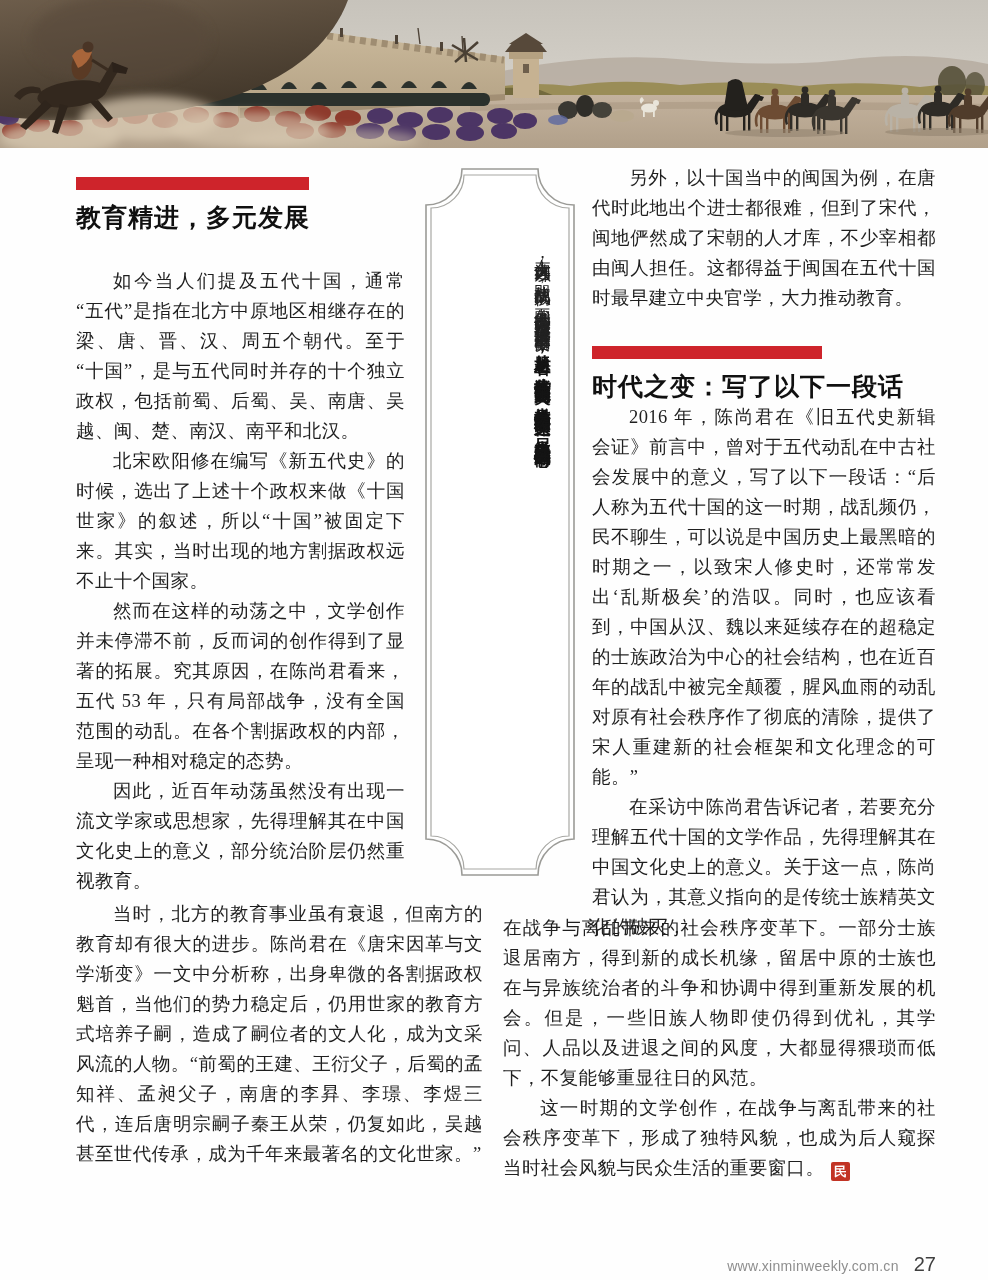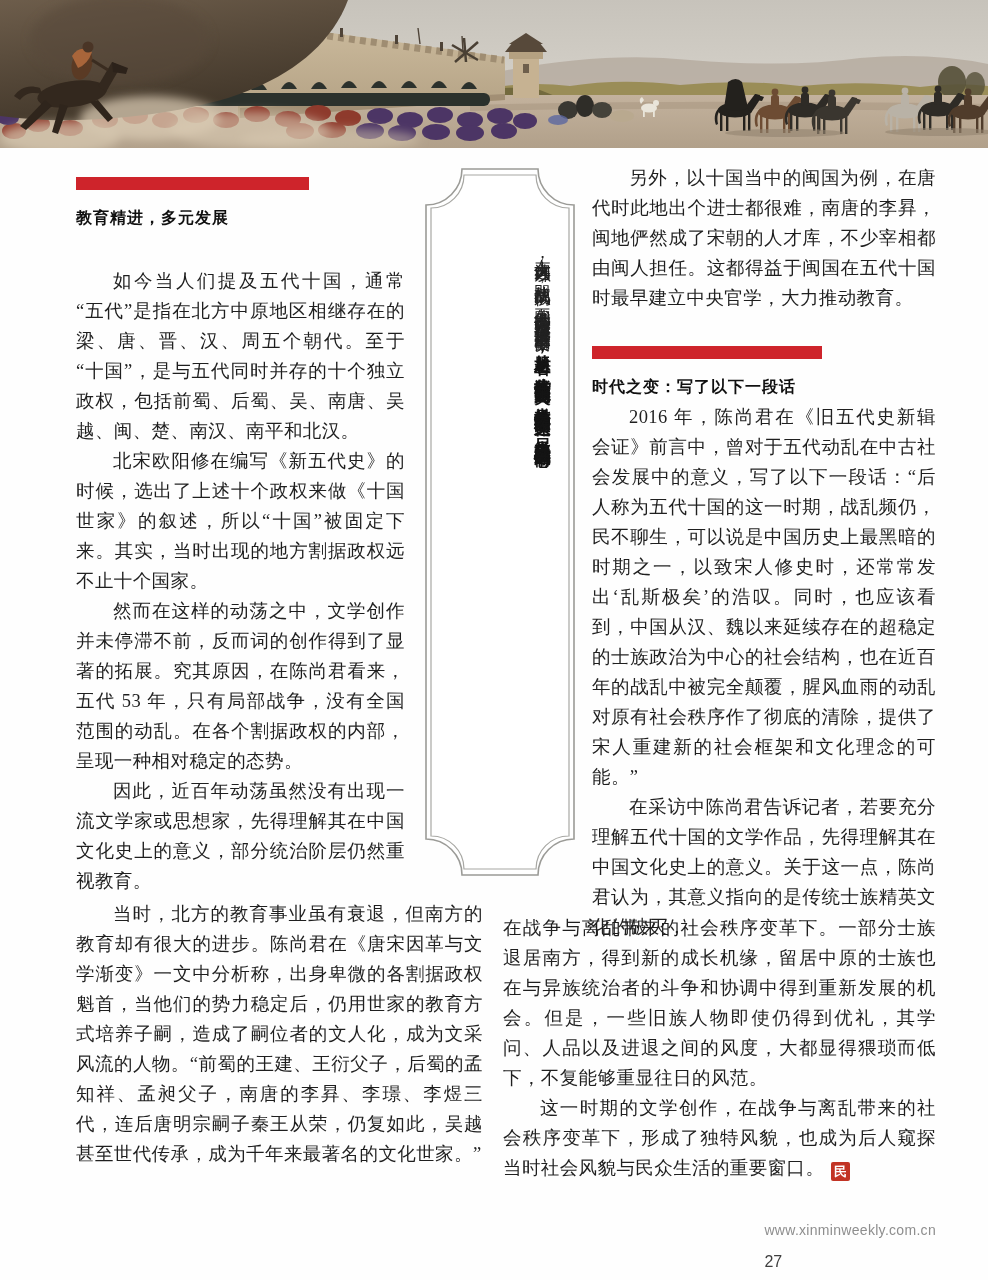--- a/index.html
+++ b/index.html
@@ -7,21 +7,21 @@
     position:relative;width:988px;height:1280px;margin:0 auto;
     background:#fefefe;overflow:hidden;
     font-family:"Liberation Serif","DejaVu Serif",serif;
     color:#1f1f1f;
   }
   
   .hero{position:absolute;left:0;top:0;width:988px;height:148px;display:block;}
   
   .redbar{height:13px;background:#ce242b;}
   .col-heading{
-    font-size:16px;font-weight:bold;color:#101010;letter-spacing:1px;
+    font-size:25px;font-weight:bold;color:#101010;letter-spacing:1px;
     margin:13px 0 0 0;line-height:30px;
   }
   
   .textblock{position:absolute;font-size:18.5px;line-height:30px;letter-spacing:.4px;
     text-align:justify;color:#1f1f1f;}
   .textblock p{margin:0;text-indent:2em;}
   .textblock p.noindent{text-indent:0;}
   
   .quotebox{position:absolute;left:425px;top:168px;width:150px;height:708px;}
   .quotebox svg.frame{position:absolute;left:0;top:0;}
@@ -36,24 +36,23 @@
   .endmark{
     display:inline-block;width:19px;height:19px;background:#c23425;color:#fff;
     font-size:13px;line-height:19px;text-align:center;border-radius:2px;
     text-indent:0;margin-left:7px;vertical-align:-2px;
     font-family:"Liberation Sans","DejaVu Sans",sans-serif;font-weight:bold;
   }
   
   .footer{
     position:absolute;right:52px;top:1222px;display:flex;align-items:baseline;gap:15px;
     font-family:"Liberation Sans","DejaVu Sans",sans-serif;
-    flex-direction:column;
   }
   .footer .url{font-size:14px;color:#8e8e8e;letter-spacing:.3px;text-decoration:none;}
-  .footer .pagenum{font-size:16px;color:#3f3f3f;}
+  .footer .pagenum{font-size:20px;color:#3f3f3f;margin-top:31px;}
 </style>
 </head>
 <body>
 
 <div class="page">
 
   <svg class="hero" viewBox="0 0 988 148" aria-hidden="true">
     <defs>
       <linearGradient id="sky" x1="0" y1="0" x2="0" y2="1">
         <stop offset="0" stop-color="#c7c3bb"></stop>
@@ -248,21 +247,21 @@
 
   <div class="quotebox">
     <svg class="frame" width="150" height="708" viewBox="0 0 150 708" aria-hidden="true">
       <path d="M37,1 H113 A36 36 0 0 0 149,37 V671 A36 36 0 0 0 113,707 H37 A36 36 0 0 0 1,671 V37 A36 36 0 0 0 37,1 Z" fill="#fff" stroke="#9b9b97" stroke-width="1.6"></path>
       <path d="M39,7 H111 A33 33 0 0 0 144,40 V668 A33 33 0 0 0 111,701 H39 A33 33 0 0 0 6,668 V40 A33 33 0 0 0 39,7 Z" fill="none" stroke="#a8a8a4" stroke-width="1.2"></path>
     </svg>
     <div class="vtext"><span>在士大夫之词以外，即使战乱频仍，五代十国的文人诗词中还是保留了不少记录普通人生活的珍贵画面。</span><span class="b">从题材上看，这些作品大致可以分为两类：一类是描绘劳动艰辛的写实之作，另一类是定格水乡生活的风情画卷。</span></div>
   </div>
 
   <div class="textblock" style="left:592px;top:163px;width:344px;">
-    <p>另外，以十国当中的闽国为例，在唐代时此地出个进士都很难，南唐的李昪，闽地俨然成了宋朝的人才库，不少宰相都由闽人担任。这都得益于闽国在五代十国时最早建立中央官学，大力推动教育。</p>
+    <p>另外，以十国当中的闽国为例，在唐代时此地出个进士都很难，但到了宋代，闽地俨然成了宋朝的人才库，不少宰相都由闽人担任。这都得益于闽国在五代十国时最早建立中央官学，大力推动教育。</p>
     <div class="redbar" style="width:230px;margin-top:33px;"></div>
     <h2 class="col-heading">时代之变：写了以下一段话</h2>
     <div style="">
       <p>2016 年，陈尚君在《旧五代史新辑会证》前言中，曾对于五代动乱在中古社会发展中的意义，写了以下一段话：“后人称为五代十国的这一时期，战乱频仍，民不聊生，可以说是中国历史上最黑暗的时期之一，以致宋人修史时，还常常发出‘乱斯极矣’的浩叹。同时，也应该看到，中国从汉、魏以来延续存在的超稳定的士族政治为中心的社会结构，也在近百年的战乱中被完全颠覆，腥风血雨的动乱对原有社会秩序作了彻底的清除，提供了宋人重建新的社会框架和文化理念的可能。”</p>
       <p>在采访中陈尚君告诉记者，若要充分理解五代十国的文学作品，先得理解其在中国文化史上的意义。关于这一点，陈尚君认为，其意义指向的是传统士族精英文化的破灭，</p>
     </div>
   </div>
 
   <div class="textblock" style="left:503px;top:913px;width:433px;">
     <p class="noindent">在战争与离乱带来的社会秩序变革下。一部分士族退居南方，得到新的成长机缘，留居中原的士族也在与异族统治者的斗争和协调中得到重新发展的机会。但是，一些旧族人物即使仍得到优礼，其学问、人品以及进退之间的风度，大都显得猥琐而低下，不复能够重显往日的风范。</p>

